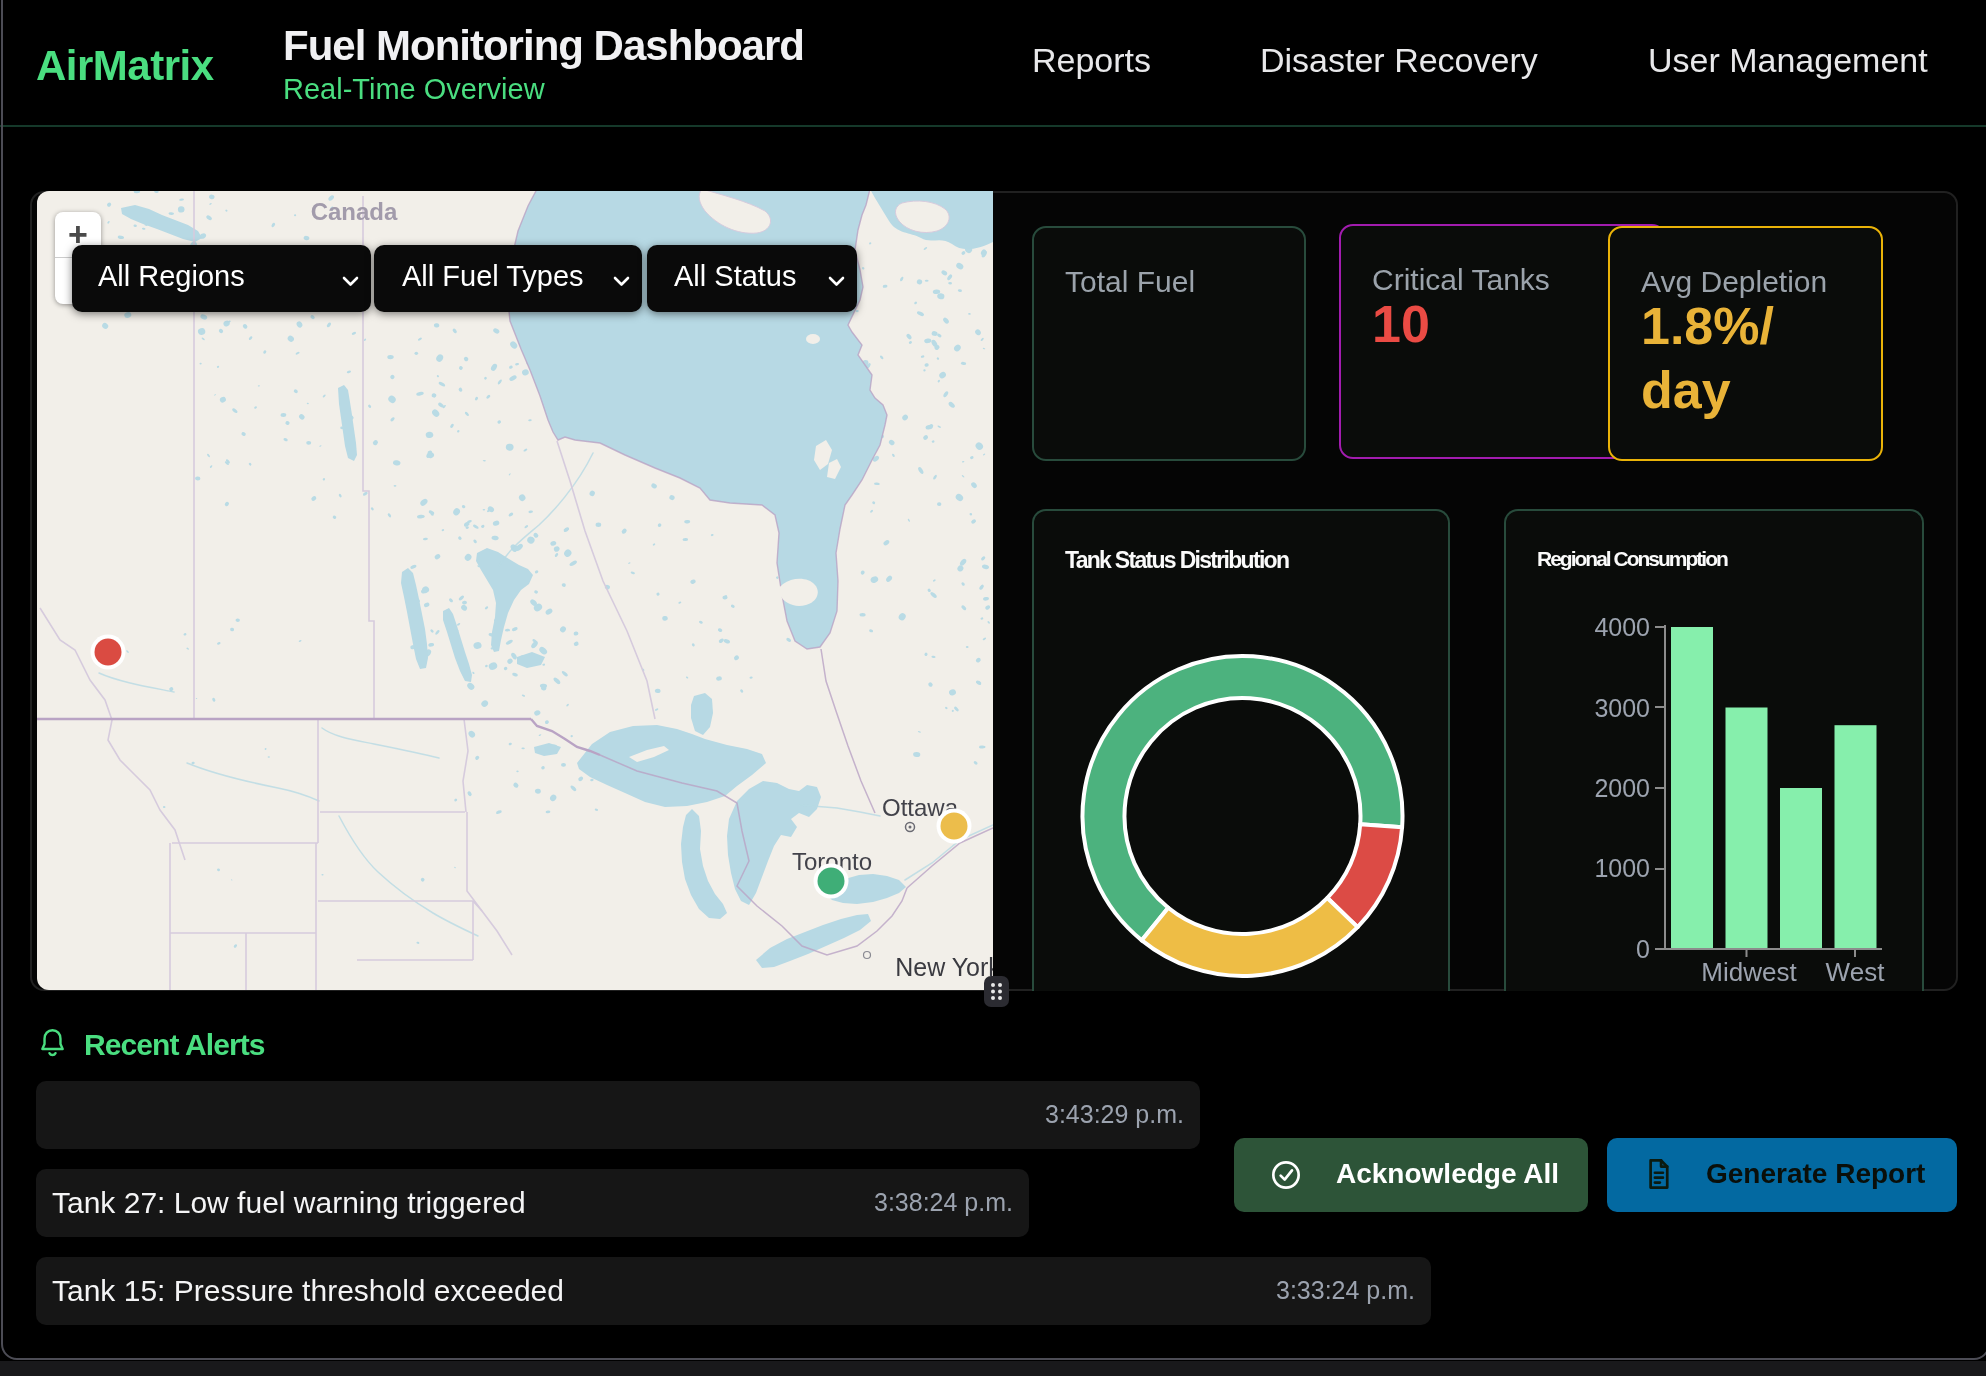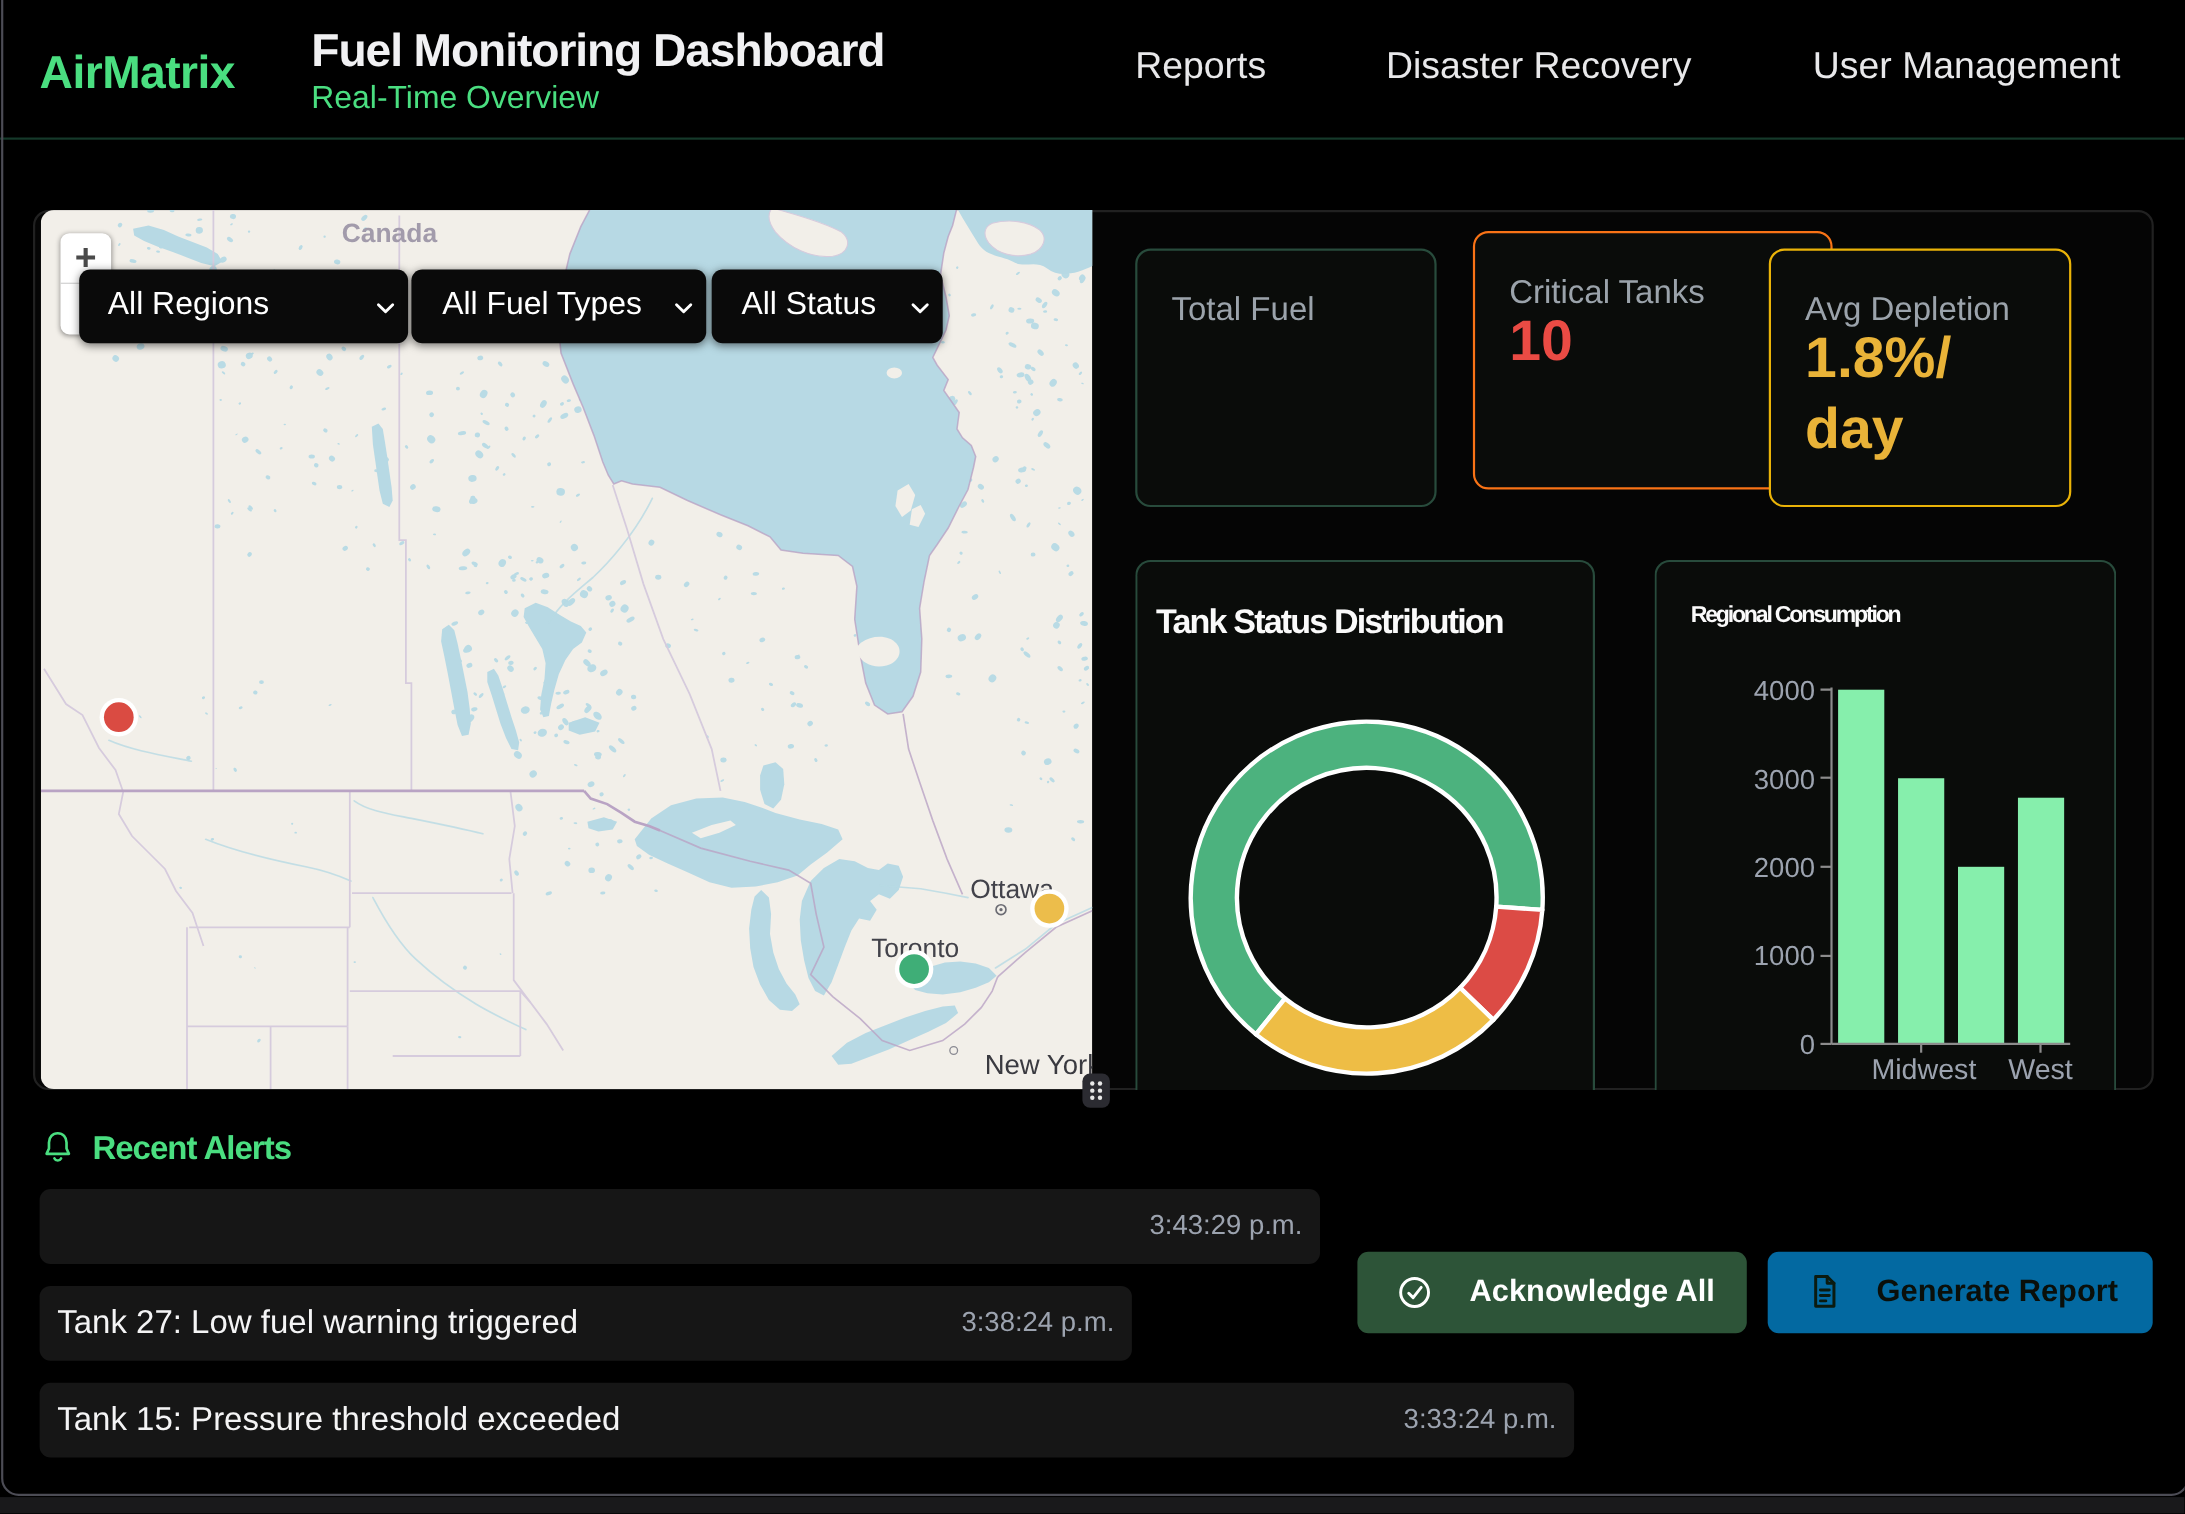--- a/index.html
+++ b/index.html
@@ -574,31 +574,31 @@
 <div class="abs" style="left:647px;top:245px;width:210px;height:67px;background:#0a0a0a;border-radius:10px;box-shadow:0 2px 8px rgba(0,0,0,0.5)">
   <span style="position:absolute;left:27px;top:15px;font-size:29px;font-weight:500;color:#fff">All Status</span>
   <span style="position:absolute;right:12px;top:28px"><svg width="17" height="11" viewBox="0 0 17 11" fill="none" stroke="#ffffff" stroke-width="2.6" stroke-linecap="round" stroke-linejoin="round">
         <path d="M2 2 L8.5 8.5 L15 2"></path>
       </svg></span>
 </div>
 
 <div class="abs" style="left:1032px;top:226px;width:274px;height:235px;background:#0a0c0a;border:2px solid #284b3c;border-radius:14px">
   <div style="position:absolute;left:31px;top:37px;font-size:30px;font-weight:500;color:#9ba3ab">Total Fuel</div>
 </div>
-<div class="abs" style="left:1339px;top:210px;width:327px;height:235px;background:#0a0c0a;border:2px solid #f97316;border-radius:14px">
+<div class="abs" style="left:1339px;top:224px;width:327px;height:235px;background:#0a0c0a;border:2px solid #a21caf;border-radius:14px">
   <div style="position:absolute;left:31px;top:37px;font-size:30px;font-weight:500;color:#9ba3ab">Critical Tanks</div>
   <div style="position:absolute;left:31px;top:66px;font-size:52px;font-weight:700;color:#ea4b44;line-height:64px">10</div>
 </div>
 <div class="abs" style="left:1608px;top:226px;width:275px;height:235px;background:#0a0c0a;border:2px solid #eab308;border-radius:14px">
   <div style="position:absolute;left:31px;top:37px;font-size:30px;font-weight:500;color:#9ba3ab">Avg Depletion</div>
   <div style="position:absolute;left:31px;top:66px;font-size:52px;font-weight:700;color:#e9b338;line-height:64px">1.8%/<br>day</div>
 </div>
 
 <div class="abs" style="left:1032px;top:509px;width:418px;height:482px;background:#0a0c0a;border:2px solid #284b3c;border-radius:14px 14px 0 0;border-bottom:none;overflow:hidden">
-  <div style="position:absolute;left:17px;top:36px;font-size:31px;font-weight:700;color:#fafafa;letter-spacing:-1.7px;white-space:nowrap">Tank Status Distribution</div>
+  <div style="position:absolute;left:31px;top:36px;font-size:23px;font-weight:700;color:#fafafa;letter-spacing:-1.7px;white-space:nowrap">Tank Status Distribution</div>
   <svg width="418" height="482" viewBox="0 0 418 482" style="position:absolute;left:0;top:0">
       <path d="M107.81 429.34 A160 160 0 1 1 368.11 316.16 L326.21 313.23 A118 118 0 1 0 134.24 396.70 Z" fill="#4cb27e" stroke="#ffffff" stroke-width="4" stroke-linejoin="round"></path>
 <path d="M368.11 316.16 A160 160 0 0 1 323.59 416.15 L293.38 386.97 A118 118 0 0 0 326.21 313.23 Z" fill="#dc4b45" stroke="#ffffff" stroke-width="4" stroke-linejoin="round"></path>
 <path d="M323.59 416.15 A160 160 0 0 1 107.81 429.34 L134.24 396.70 A118 118 0 0 0 293.38 386.97 Z" fill="#eebd45" stroke="#ffffff" stroke-width="4" stroke-linejoin="round"></path>
     </svg>
 </div>
 <div class="abs" style="left:1504px;top:509px;width:420px;height:482px;background:#0a0c0a;border:2px solid #284b3c;border-radius:14px 14px 0 0;border-bottom:none;overflow:hidden">
   <div style="position:absolute;left:31px;top:36px;font-size:21px;font-weight:700;color:#fafafa;letter-spacing:-2px;white-space:nowrap">Regional Consumption</div>
   <svg width="420" height="482" viewBox="0 0 420 482" style="position:absolute;left:0;top:0" font-family="Liberation Sans, sans-serif">
 <text x="144" y="125" font-size="25" fill="#9ca3af" text-anchor="end">4000</text>

